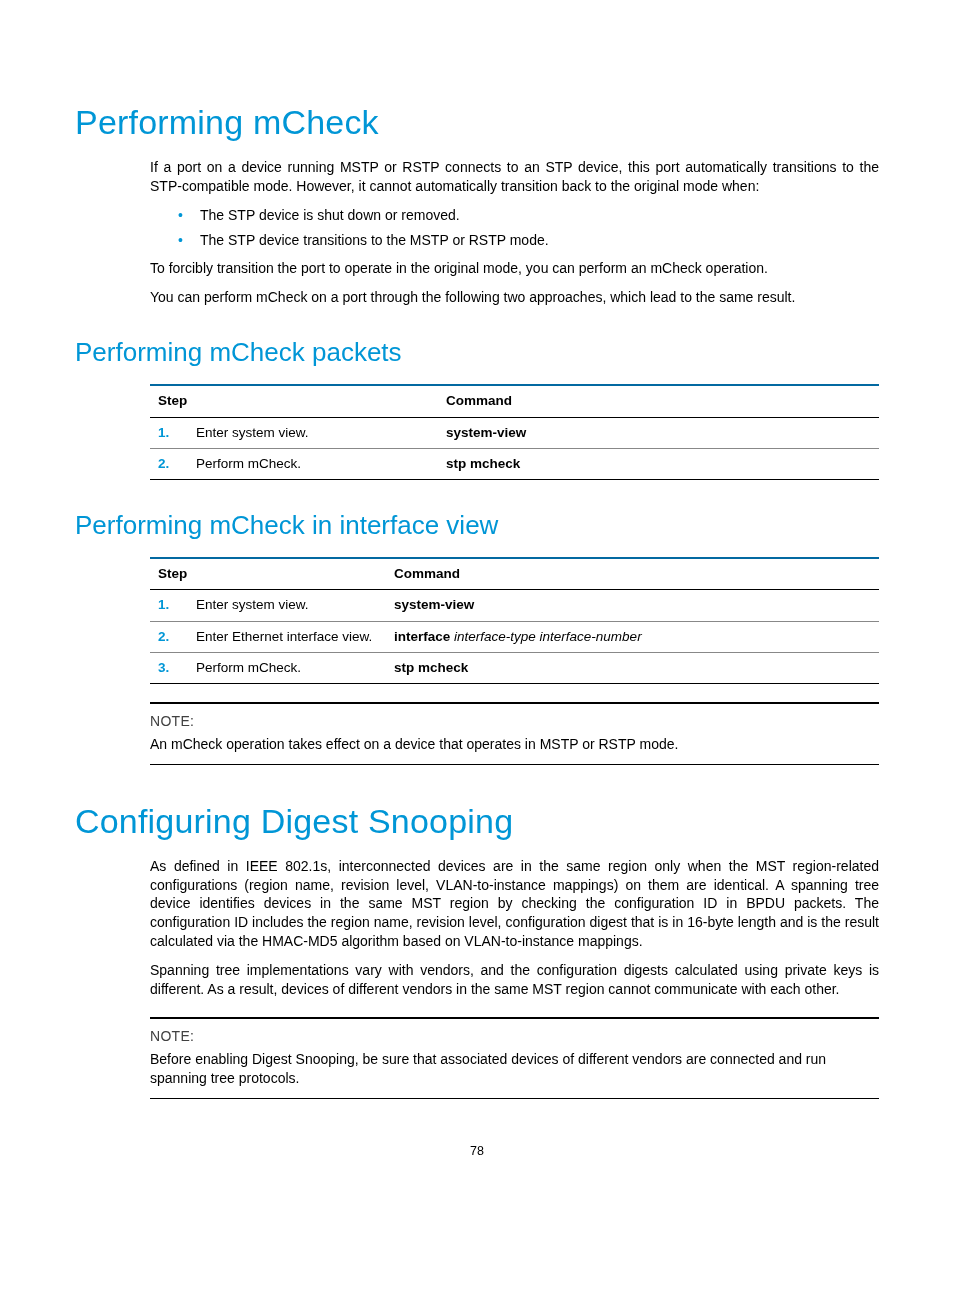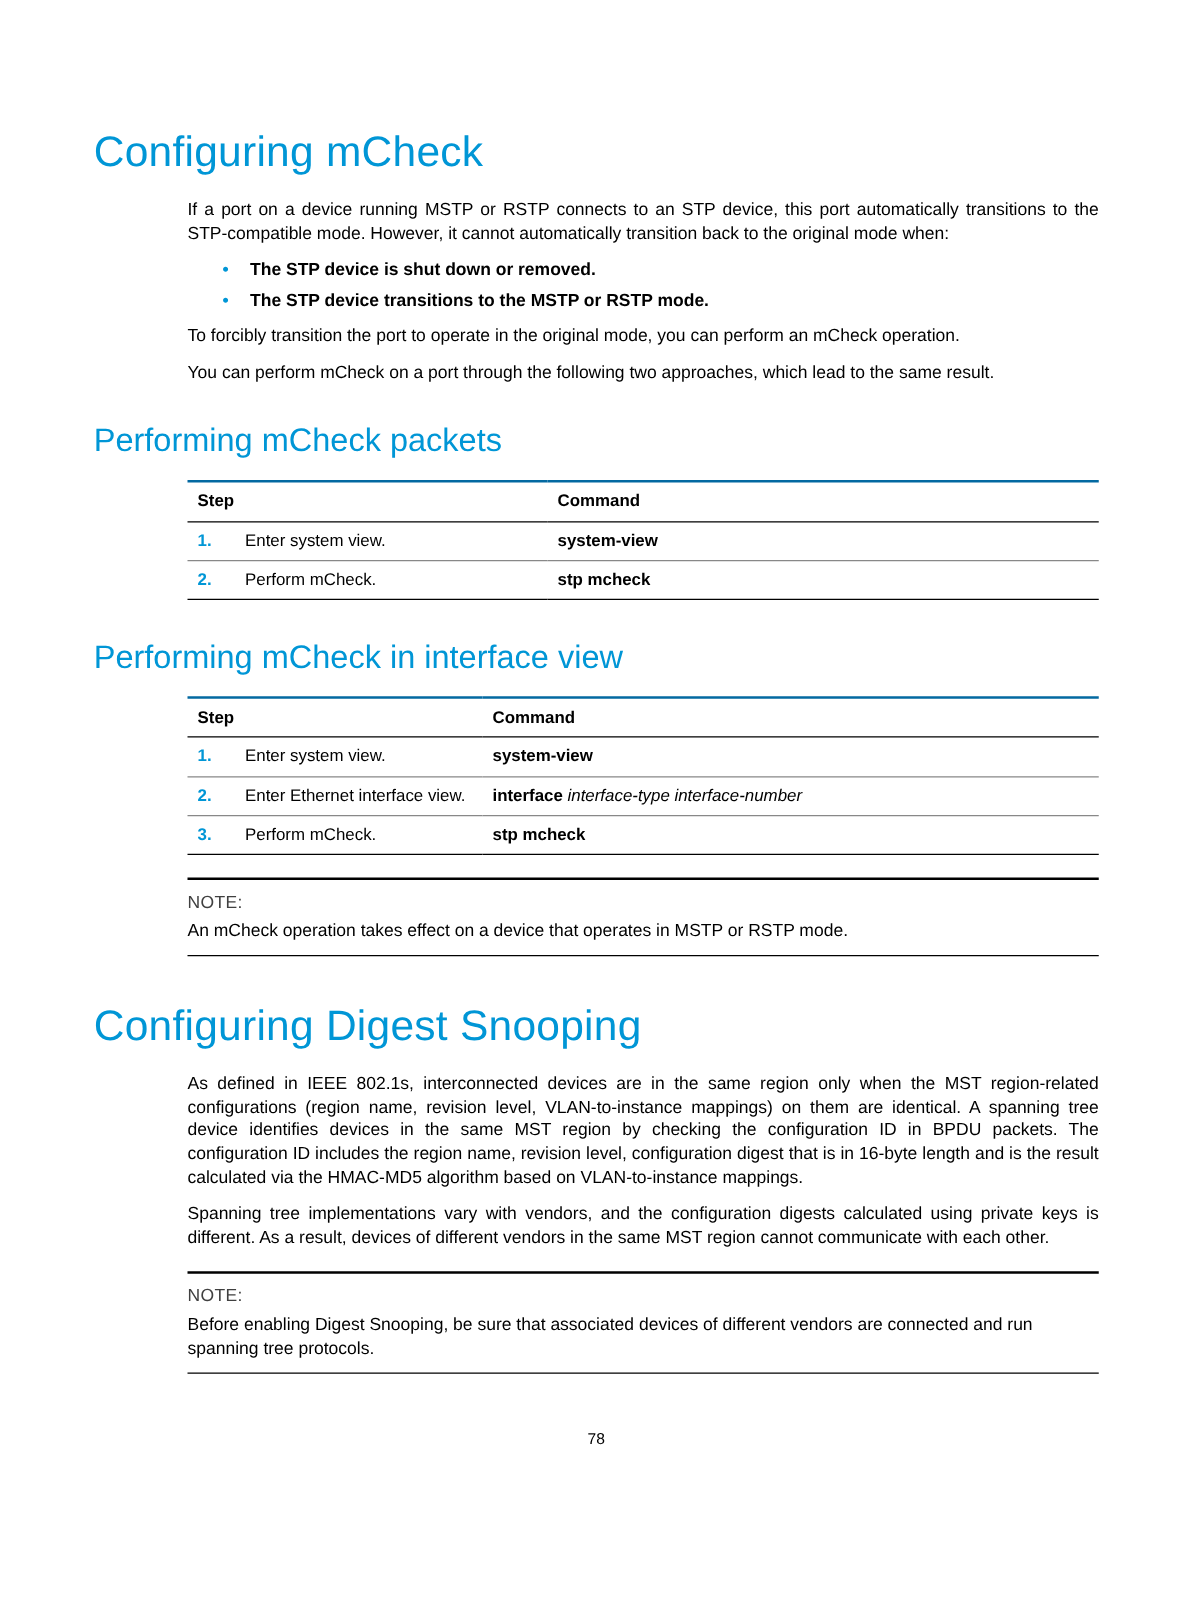--- a/index.html
+++ b/index.html
@@ -32,21 +32,20 @@
     margin-left: 75px;
   }
   p {
     margin: 10px 0;
     text-align: justify;
   }
   ul.bullets {
     list-style: none;
     padding: 0;
     margin: 8px 0 8px 28px;
-    font-weight: bold;
   }
   ul.bullets li {
     position: relative;
     padding-left: 22px;
     margin: 6px 0;
   }
   ul.bullets li::before {
     content: "•";
     color: #0096d6;
     font-size: 14px;
@@ -110,21 +109,21 @@
     font-size: 12.5px;
     margin-top: 44px;
   }
   .col-num { width: 34px; }
   .t1 .col-step { width: 250px; }
   .t2 .col-step { width: 198px; }
 </style>
 </head>
 <body>
 
-<div class="h1">Configuring mCheck</div>
+<div class="h1">Performing mCheck</div>
 
 <div class="content">
   <p>If a port on a device running MSTP or RSTP connects to an STP device, this port automatically transitions to the STP-compatible mode. However, it cannot automatically transition back to the original mode when:</p>
   <ul class="bullets">
     <li>The STP device is shut down or removed.</li>
     <li>The STP device transitions to the MSTP or RSTP mode.</li>
   </ul>
   <p>To forcibly transition the port to operate in the original mode, you can perform an mCheck operation.</p>
   <p>You can perform mCheck on a port through the following two approaches, which lead to the same result.</p>
 </div>

